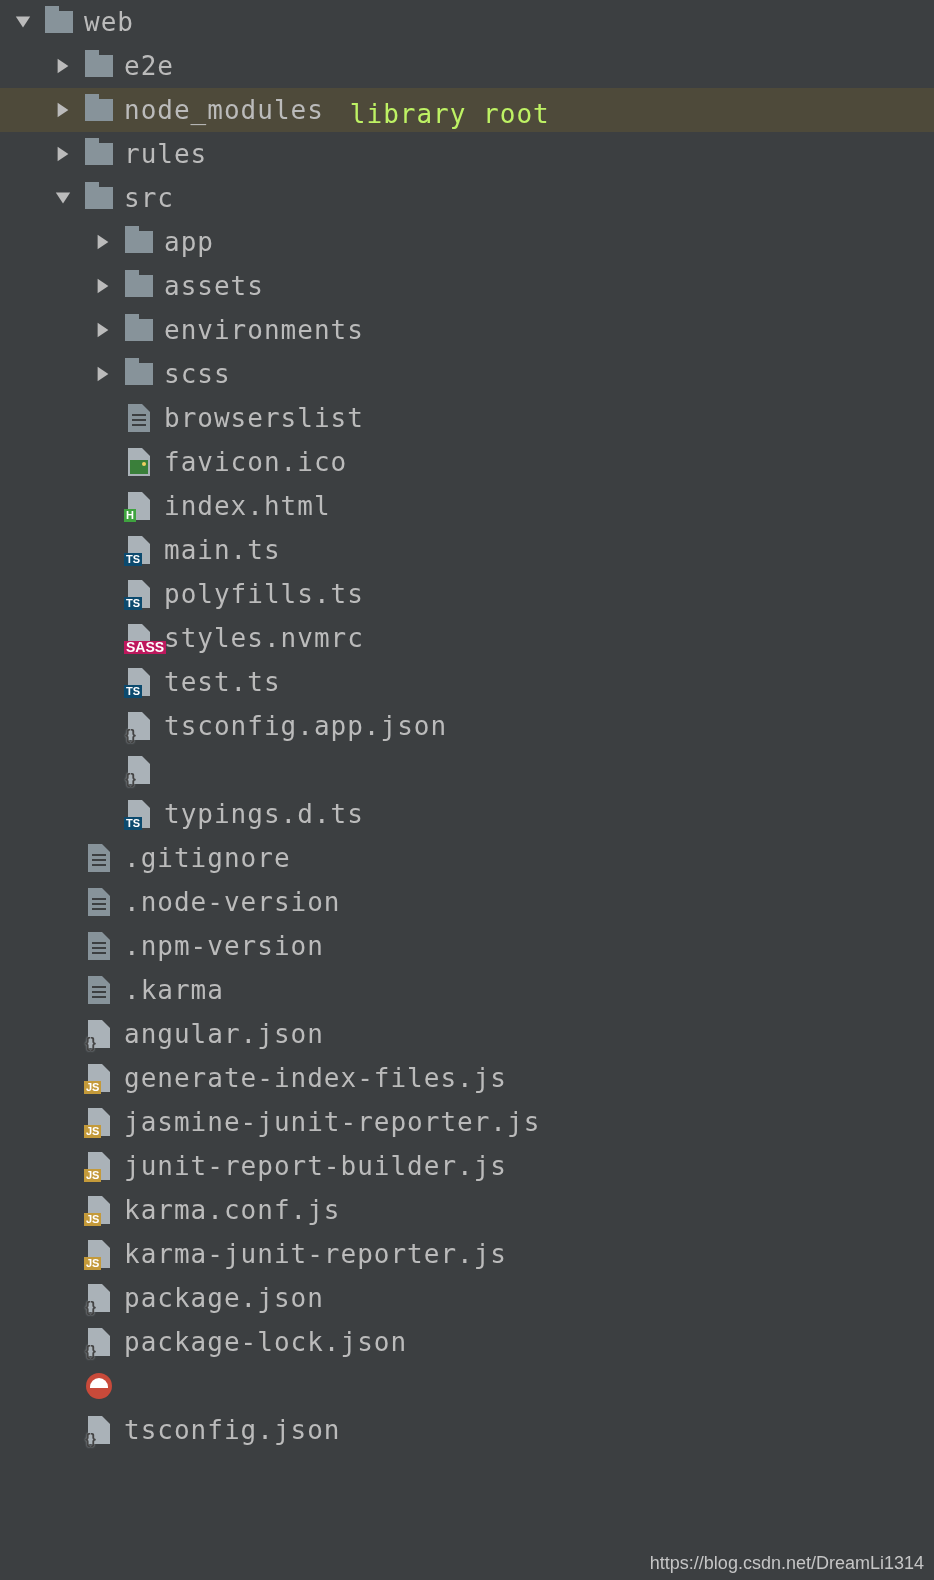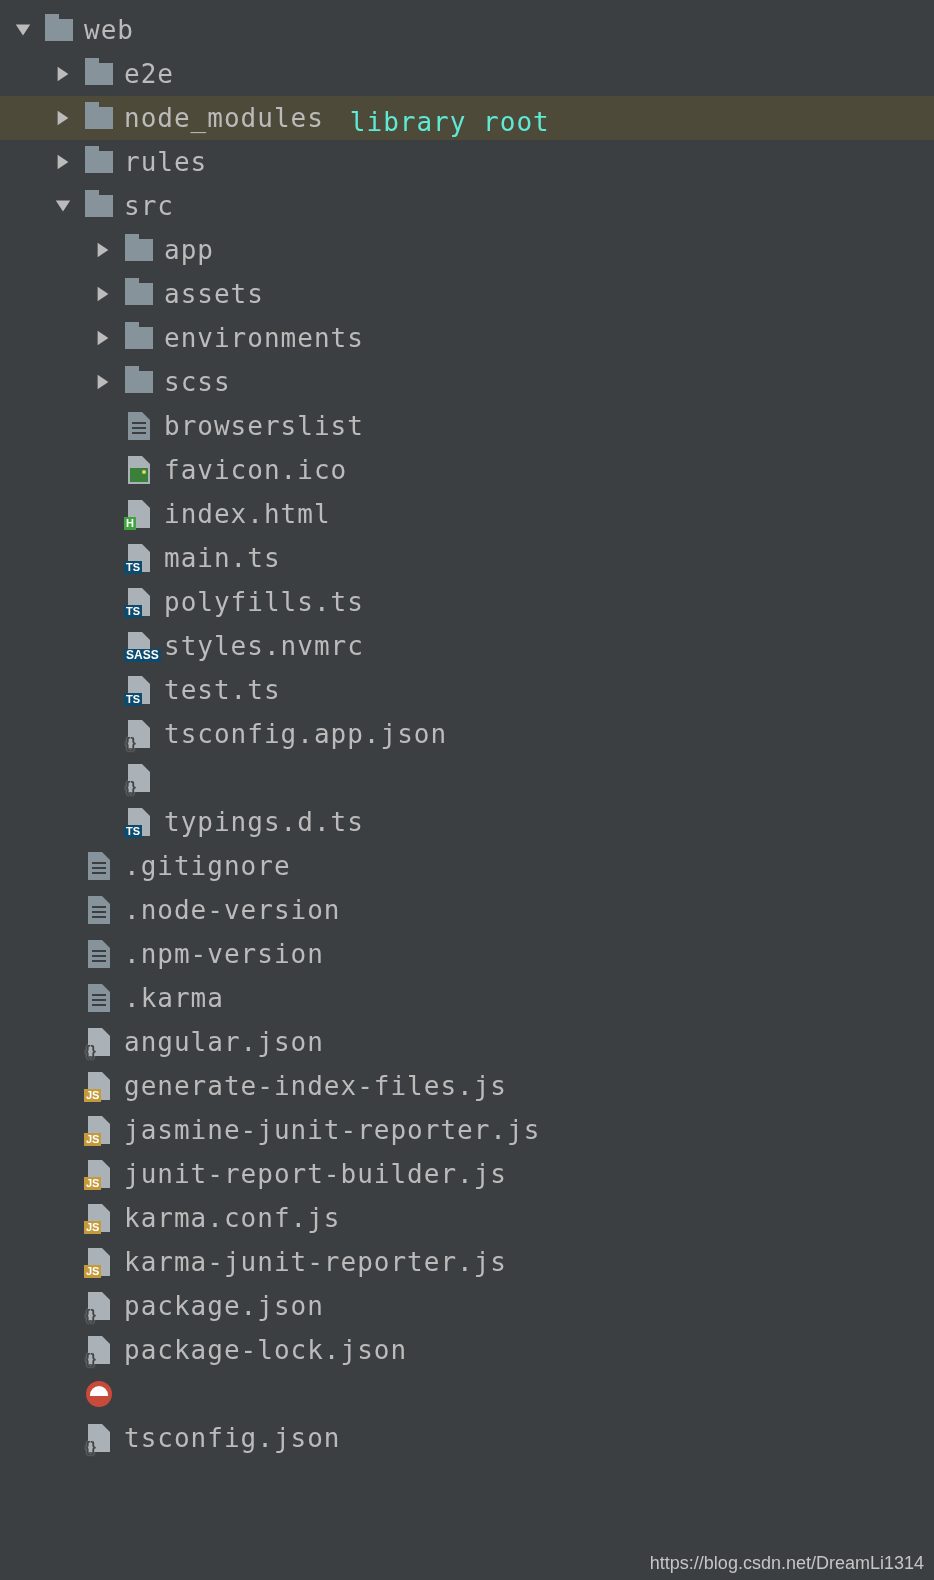--- a/index.html
+++ b/index.html
@@ -6,21 +6,21 @@
   body {
     width: 934px;
     height: 1580px;
     background: #3c3f41;
     font-family: "Menlo", "Consolas", monospace;
     font-size: 26px;
     color: #bbbbbb;
     overflow: hidden;
     position: relative;
   }
-  .tree { padding-top: 8px; }
+  .tree { padding-top: 0; }
   .row {
     display: flex;
     align-items: center;
     height: 44px;
     padding-left: 10px;
     white-space: nowrap;
     cursor: pointer;
   }
   .row.selected {
     background: #4e4a3a;
@@ -42,21 +42,21 @@
     width: 30px;
     height: 30px;
     display: inline-flex;
     align-items: center;
     justify-content: center;
     margin-right: 10px;
     flex-shrink: 0;
     position: relative;
   }
   .label { color: #bbbbbb; letter-spacing: 1px; }
-  .annotation { color: #5eead4; margin-left: 26px; letter-spacing: 1px; margin-top: 8px; }
+  .annotation { color: #bef264; margin-left: 26px; letter-spacing: 1px; margin-top: 8px; }
   .watermark {
     position: absolute;
     bottom: 6px;
     right: 10px;
     font-family: sans-serif;
     font-size: 18px;
     color: #dddddd;
     opacity: 0.85;
   }
 
@@ -93,21 +93,21 @@
     border-top: 8px solid #3c3f41; border-left: 8px solid transparent;
   }
   .badge {
     position:absolute; bottom:-2px; left:-4px;
     font-family: sans-serif; font-weight:bold; font-size:11px;
     padding: 0 2px; line-height:13px; color:#fff;
   }
   .b-ts { background:#0c4a6e; }
   .b-js { background:#c49a3a; }
   .b-h  { background:#3fa33f; }
-  .b-sass { background:#0c4a6e; font-size:12px; }
+  .b-sass { background:#be185d; font-size:14px; }
 
   
   .ic-img {
     width:22px; height:28px; background:#aab2b8; position:relative;
   }
   .ic-img::before {
     content:""; position:absolute; top:0; right:0;
     border-top:8px solid #3c3f41; border-left:8px solid transparent;
   }
   .ic-img .pic {

